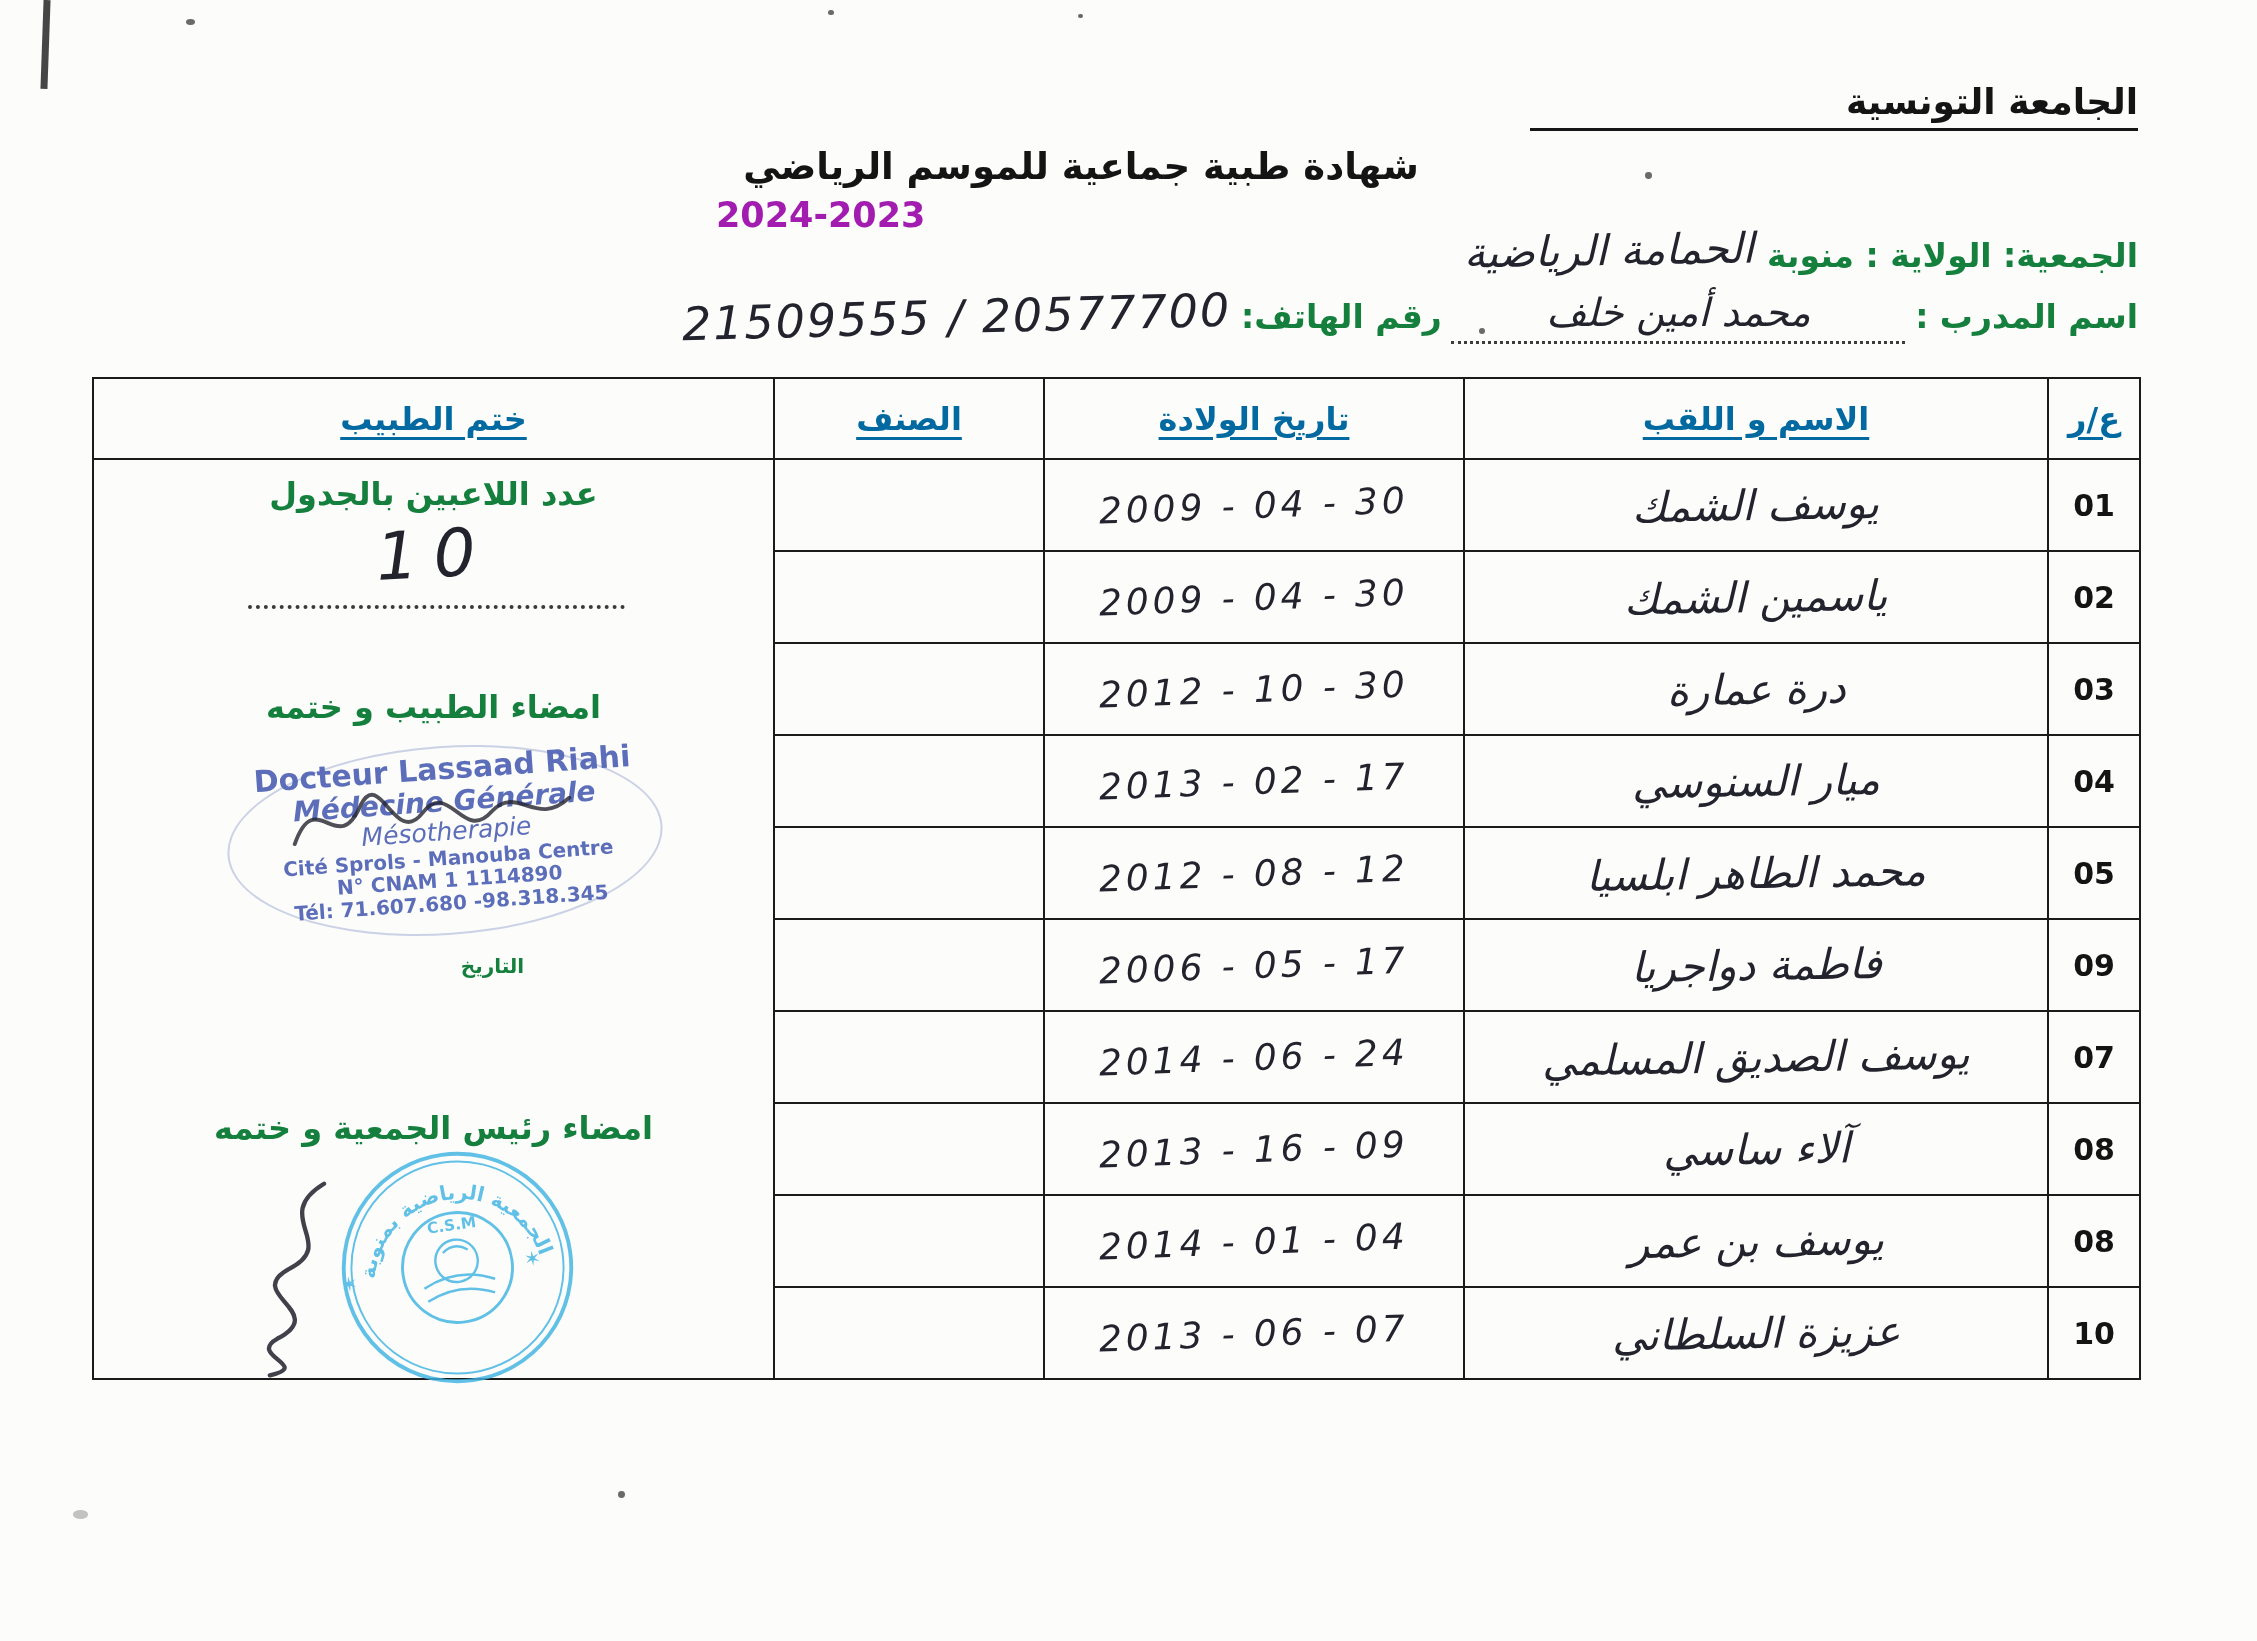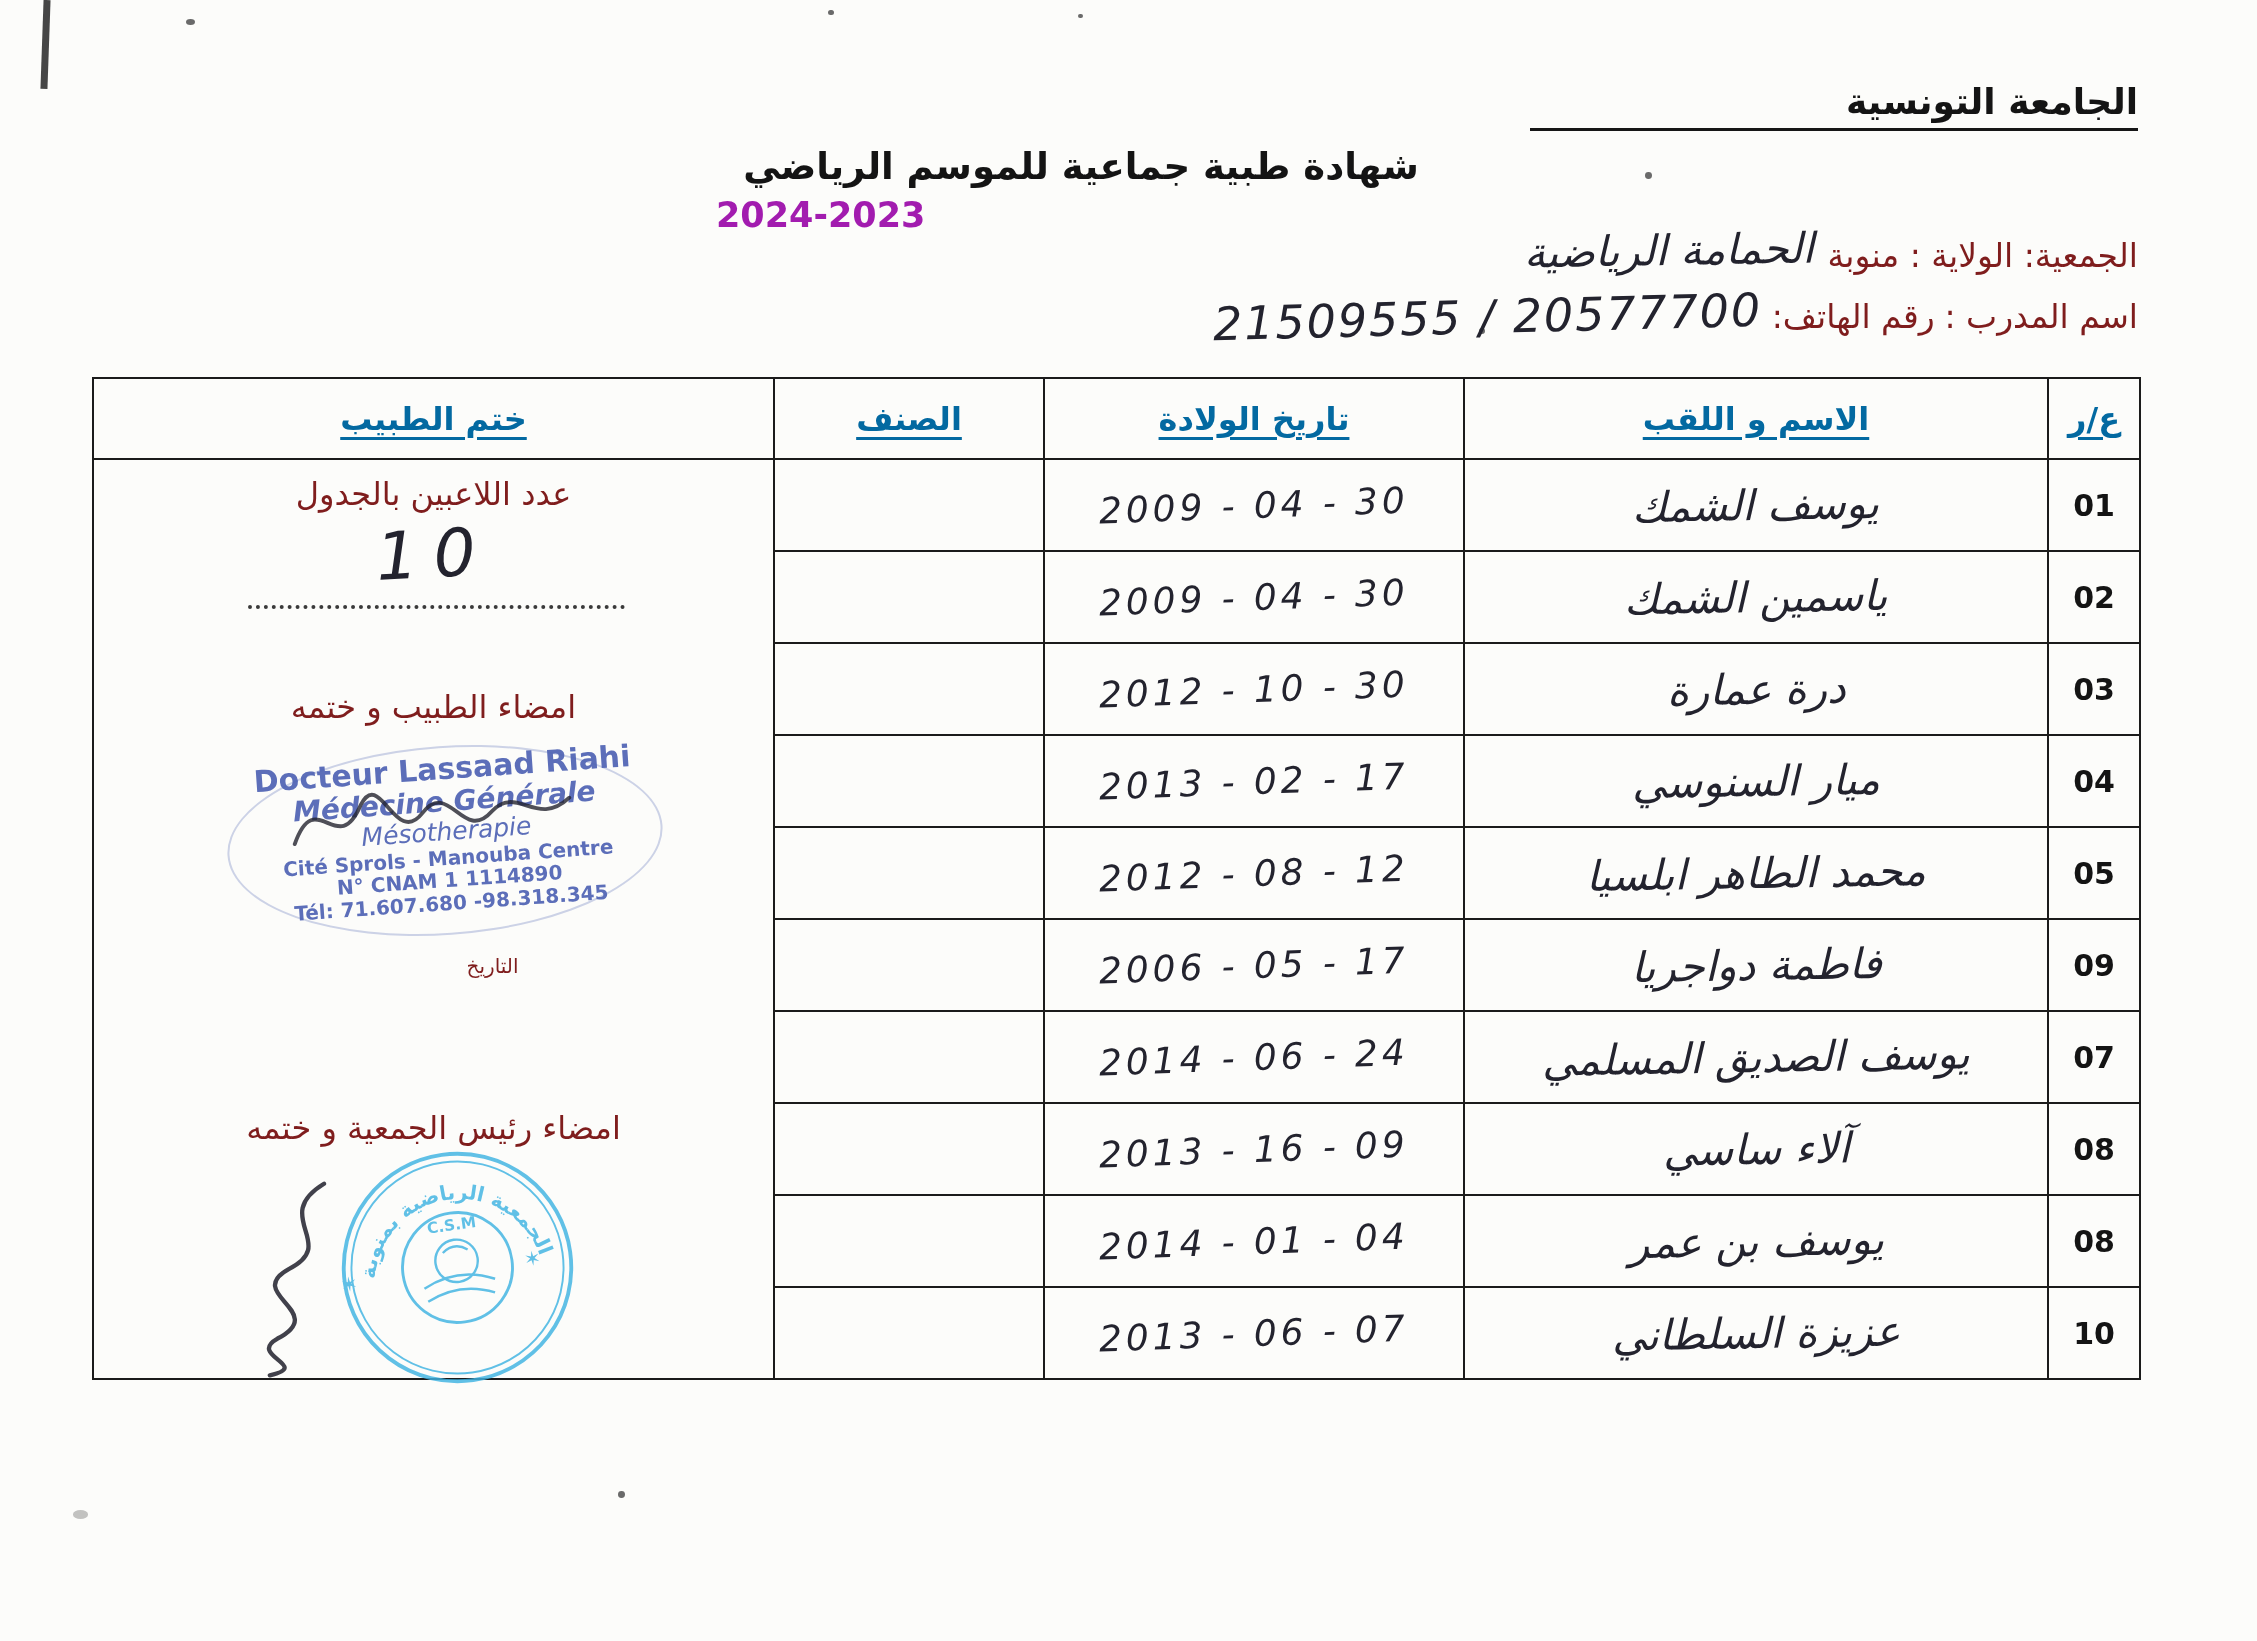--- a/index.html
+++ b/index.html
@@ -1,20 +1,20 @@
 <!DOCTYPE html>
 <html lang="ar"><head>
 <meta charset="utf-8">
 <style>
   * { margin:0; padding:0; box-sizing:border-box; }
   html,body { width:2257px; height:1641px; }
   body { font-family:"DejaVu Sans", sans-serif; background:#e9e9e6; }
   .page { position:relative; width:2257px; height:1641px; background:#fcfcfa; overflow:hidden; }
   .abs { position:absolute; }
-  .printed { font-weight:normal; color:#7f1d1d; }
+  .printed { font-weight:bold; color:#15803d; }
   .hw { color:#23232e; font-style:italic; }
 
   
   .org-title-wrap { left:1530px; top:81px; width:608px; height:50px; border-bottom:3.9px solid #161616; text-align:right; }
   .org-title { font-size:36px; font-weight:bold; color:#141414; display:inline-block; padding-bottom:3.9px; }
   .title1 { left:666px; top:145px; width:830px; text-align:center; font-size:37px; font-weight:bold; color:#141414; }
   .title2 { left:716px; top:195px; font-size:35px; font-weight:bold; color:#a21caf; }
   .assoc-row { top:226px; right:119px; direction:rtl; display:flex; align-items:flex-end; gap:13.5px; }
   .assoc-label { font-size:33px; }
   .assoc-hw { font-size:42px; transform:rotate(-1deg); }
@@ -80,20 +80,21 @@
   </div>
   <div class="abs title2">2024-2023</div>
 
   <div class="abs assoc-row">
     <span class="printed assoc-label">الجمعية: الولاية : منوبة</span>
     <span class="hw assoc-hw">الحمامة الرياضية</span>
   </div>
 
   <div class="abs coach-row">
     <span class="printed coach-label">اسم المدرب :</span>
+    <span class="hw coach-name">محمد أمين خلف</span>
     <span class="printed phone-label">رقم الهاتف:</span>
     <span class="hw phone-hw">21509555 / 20577700</span>
   </div>
 
   <table class="roster">
     <colgroup>
       <col style="width:92px">
         <col style="width:584px">
         <col style="width:420px">
         <col style="width:270px">

